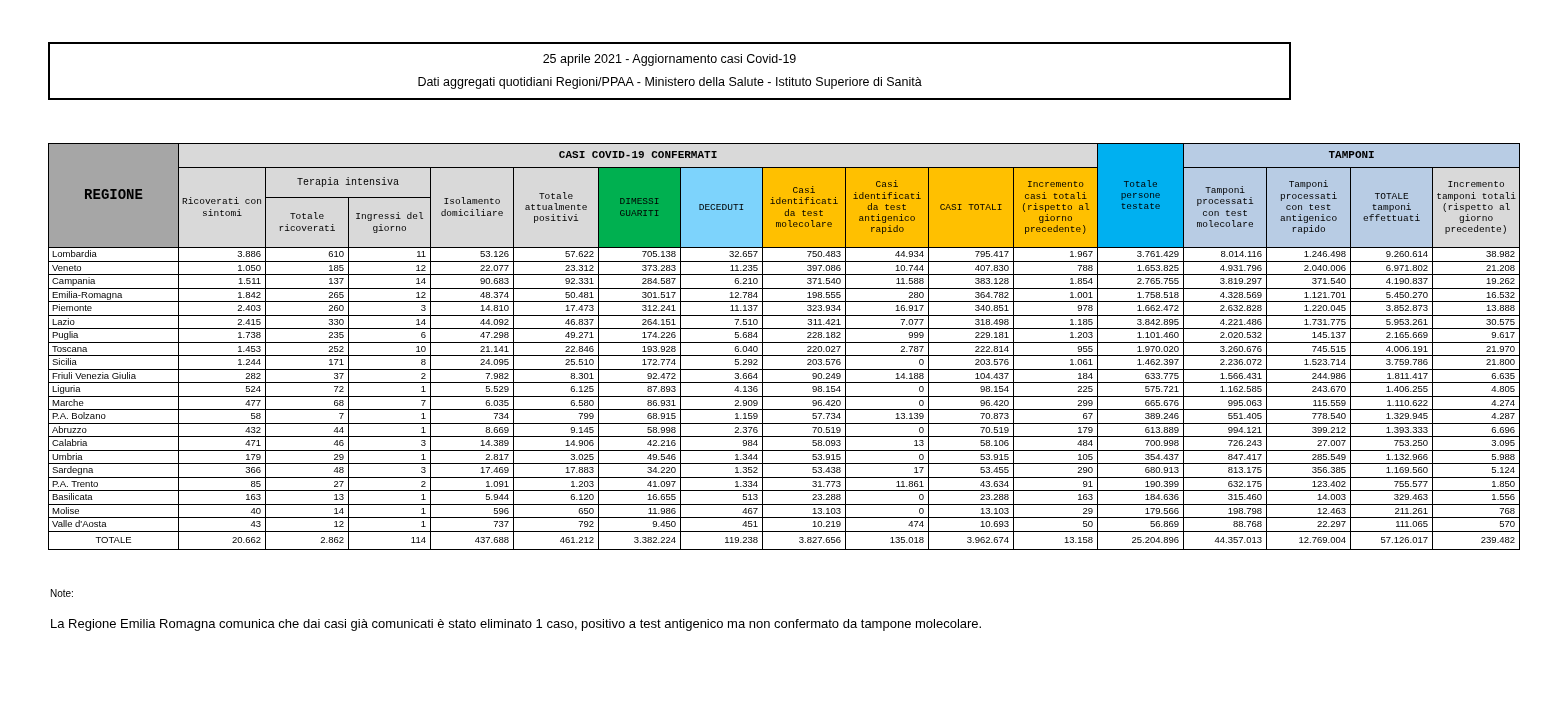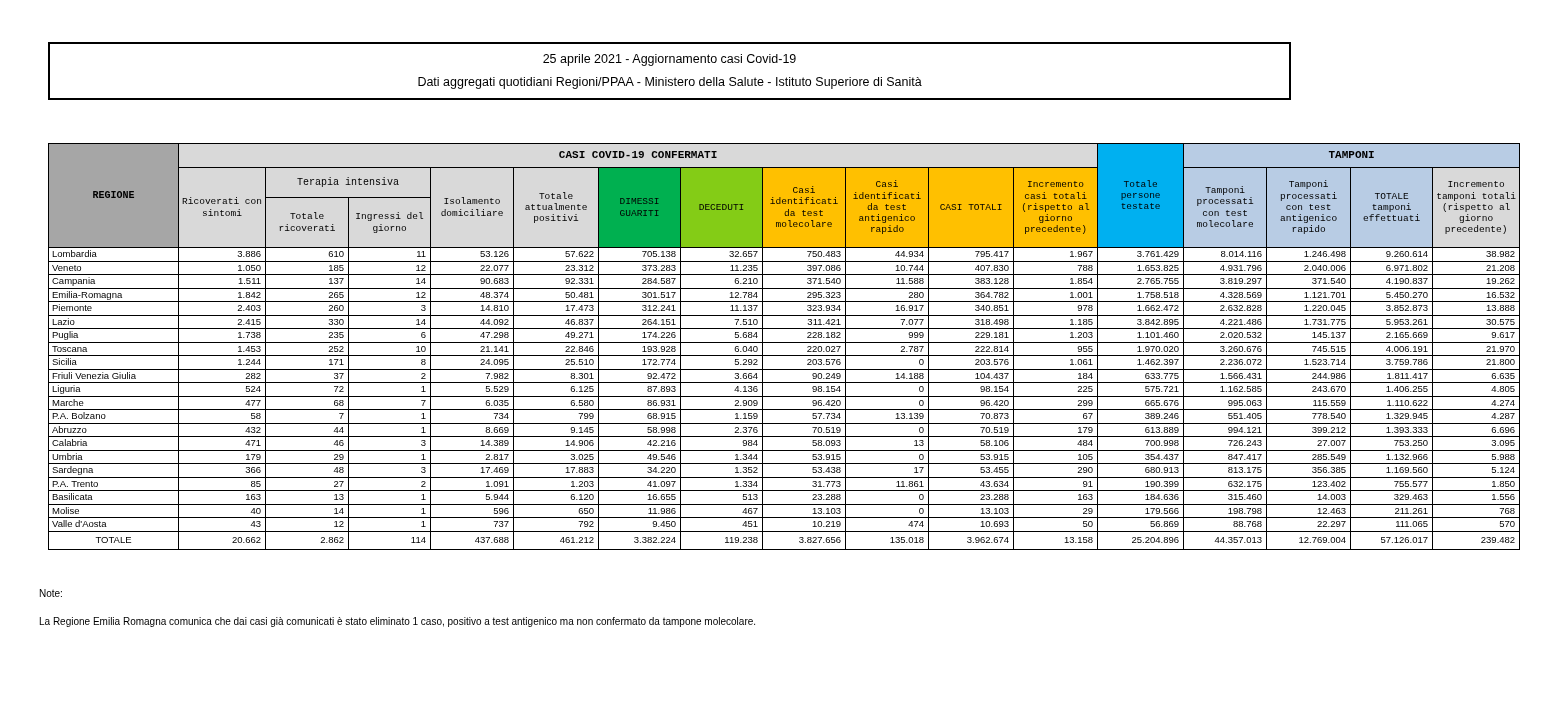--- a/index.html
+++ b/index.html
@@ -34,49 +34,49 @@
     padding: 0 3px;
     overflow: hidden;
     vertical-align: middle;
   }
   .covid-table th { font-weight: normal; text-align: center; line-height: 1.18; font-family: Liberation Mono, monospace; }
 
   tr.hr1 { height: 24px; }
   tr.hr2 { height: 30px; }
   tr.hr3 { height: 50px; }
 
-  .h-region   { background: #a6a6a6; font-weight: bold !important; font-size: 10px; }
+  .h-region   { background: #a6a6a6; font-weight: bold !important; font-size: 14px; }
   .h-band     { background: #d9d9d9; font-weight: bold !important; font-size: 11px; }
   .h-gray     { background: #d9d9d9; }
   .h-green    { background: #00b050; }
-  .h-red      { background: #84cc16; }
+  .h-red      { background: #7dd3fc; }
   .h-yellow   { background: #ffc000; }
   .h-cyan     { background: #00b0f0; }
   .h-tband    { background: #b8cce4; font-weight: bold !important; font-size: 11px; }
   .h-blue     { background: #b8cce4; }
 
   .covid-table tbody td { height: 13.5px; line-height: 12px; background: #fff; }
   .covid-table td.region { text-align: left; }
   .covid-table td.num { text-align: right; padding-right: 4px; }
 
   .covid-table tr.totale td { height: 18px; font-weight: normal; }
   .t-label { background: #a6a6a6; text-align: center; }
   .t-gray  { background: #d9d9d9; }
   .t-green { background: #00b050; }
   .t-red   { background: #ff0000; margin-top: 48px; }
   .t-yellow{ background: #ffc000; }
   .t-cyan  { background: #00b0f0; }
   .t-blue  { background: #b8cce4; }
   .t-dgray { background: #bfbfbf; }
 
   .notes {
-    position: absolute; left: 39px; top: 588px; width: 1460px;
+    position: absolute; left: 50px; top: 588px; width: 1460px;
   }
   .notes .notes-heading { font-size: 10px; margin-bottom: 17px; }
-  .notes .notes-text { font-size: 10px; }
+  .notes .notes-text { font-size: 13px; }
 </style>
 </head>
 <body>
 
 <div class="title-box">
   <div class="tline">25 aprile 2021 - Aggiornamento casi Covid-19</div>
   <div class="tline">Dati aggregati quotidiani Regioni/PPAA - Ministero della Salute - Istituto Superiore di Sanità</div>
 </div>
 
 <table class="covid-table">
@@ -187,21 +187,21 @@
       </tr>
       <tr>
         <td class="region">Emilia-Romagna</td>
         <td class="num">1.842</td>
         <td class="num">265</td>
         <td class="num">12</td>
         <td class="num">48.374</td>
         <td class="num">50.481</td>
         <td class="num">301.517</td>
         <td class="num">12.784</td>
-        <td class="num">295.323</td>
+        <td class="num">198.555</td>
         <td class="num">280</td>
         <td class="num">364.782</td>
         <td class="num">1.001</td>
         <td class="num">1.758.518</td>
         <td class="num">4.328.569</td>
         <td class="num">1.121.701</td>
         <td class="num">5.450.270</td>
         <td class="num">16.532</td>
       </tr>
       <tr>

